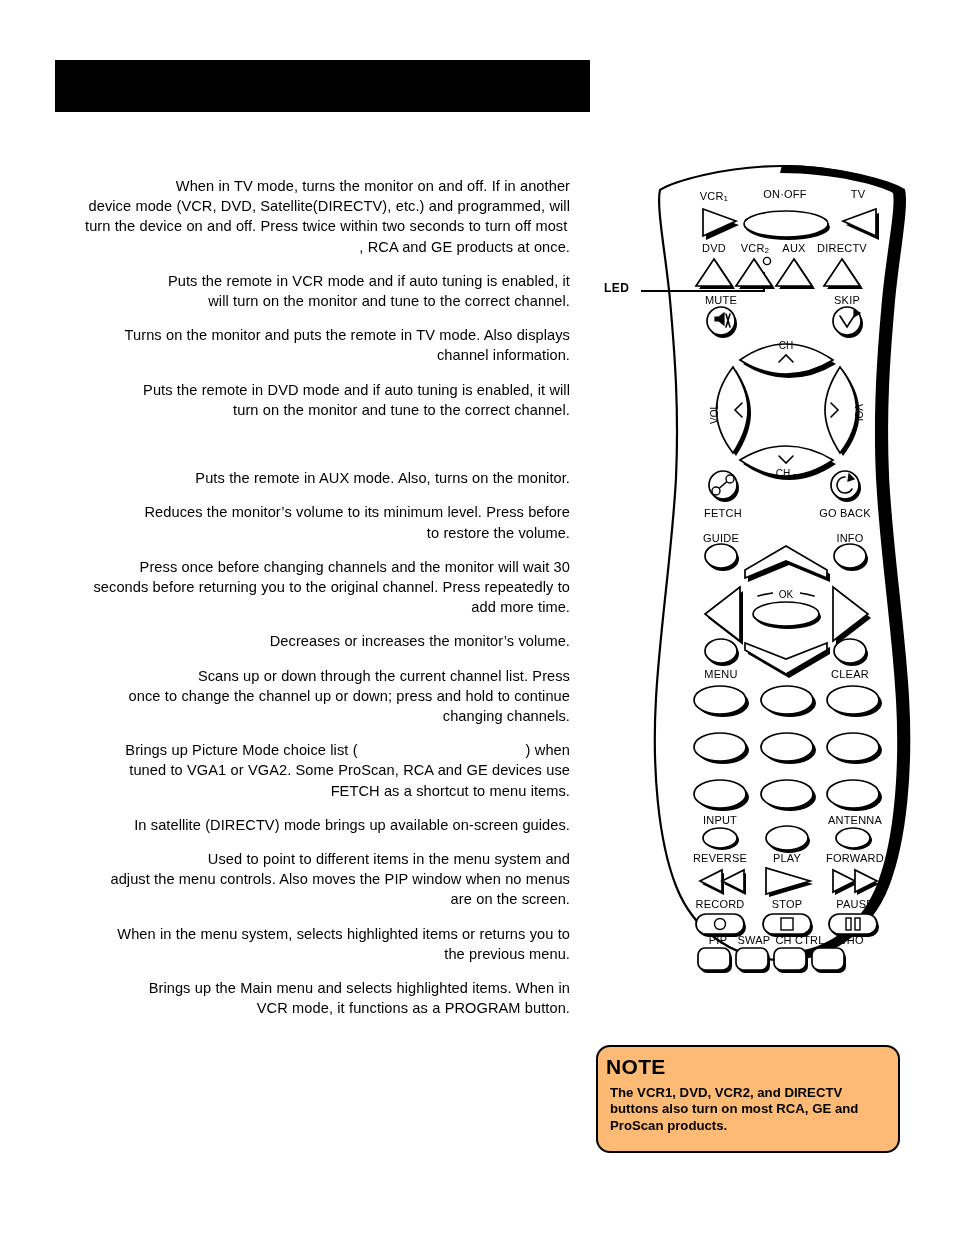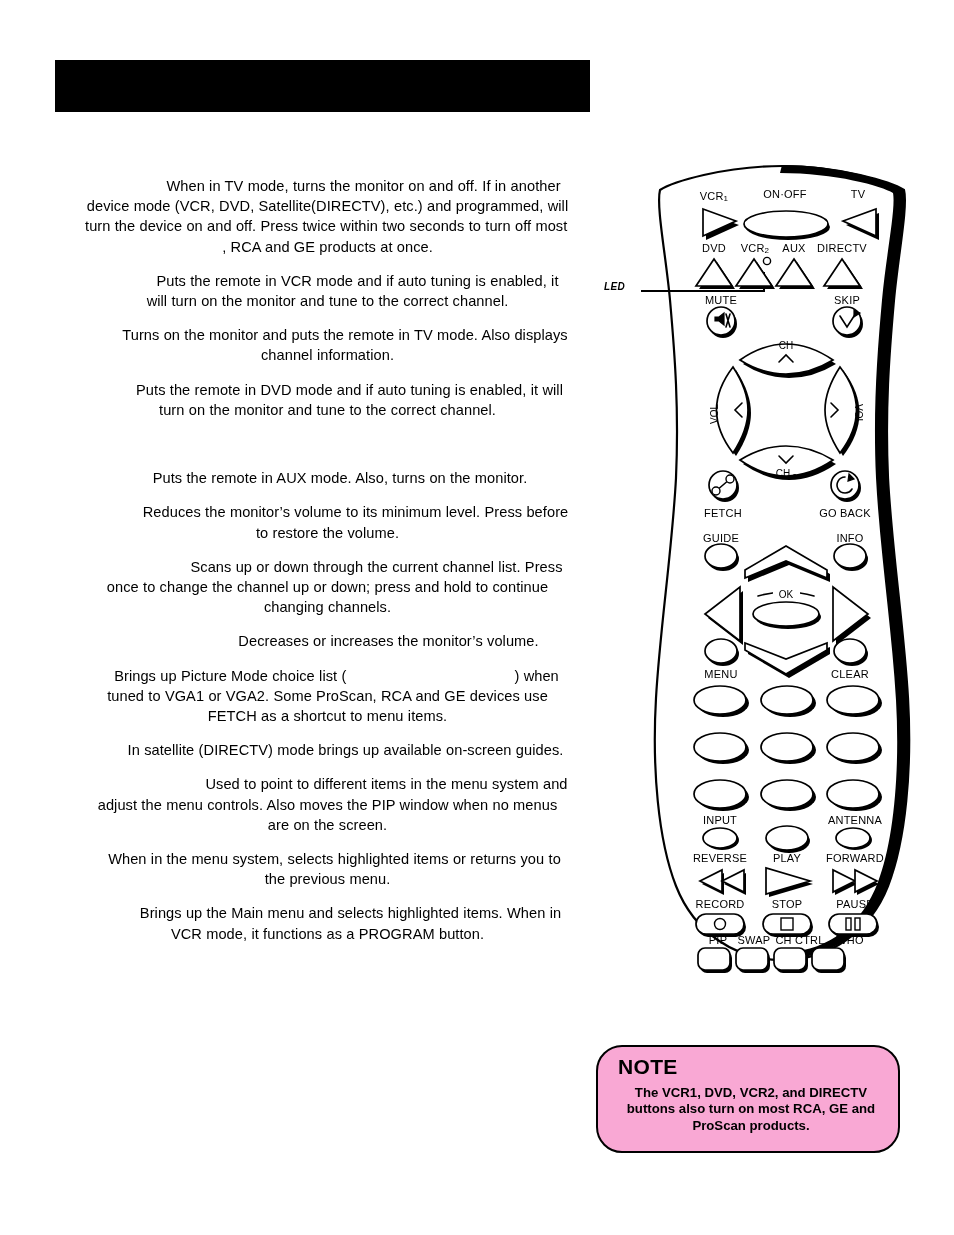--- a/index.html
+++ b/index.html
@@ -31,40 +31,39 @@
   
   .text-col{
     position:absolute;
     left:85px;top:176px;
     width:485px;
   }
   .para{
     font-size:14.6px;
     line-height:20.2px;
     margin:0 0 14px 0;
-    text-align:center;
+    text-align:right;
     letter-spacing:0.005em;
     word-spacing:0.01em;
   }
   .para:last-child{margin-bottom:16px;}
   
   .btnlabel{
     color:transparent;
     font-weight:bold;
     white-space:pre;
   }
 
   
   .led-callout{
     position:absolute;
     left:604px;top:281px;
-    font-size:10px;
+    font-size:12px;
     font-weight:bold;
     letter-spacing:0.04em;
-    font-style:italic;
   }
   .led-leader{
     position:absolute;
     left:641px;top:290px;
     width:124px;height:2px;
     background:#000;
   }
   .led-leader-v{
     position:absolute;
     left:763px;top:272px;
@@ -79,38 +78,37 @@
     width:315px;height:815px;
   }
   .remote-svg{display:block;}
 
   
   .note-box{
     position:absolute;
     left:596px;top:1045px;
     width:304px;height:108px;
     border:2.5px solid #000;
-    border-radius:26px;
-    background:#f9a8d4;
+    border-radius:14px;
+    background:#fdba74;
     box-sizing:border-box;
-    padding:9px 14px 0 20px;
+    padding:9px 14px 0 8px;
   }
   .note-title{
     font-size:21px;
     font-weight:bold;
     letter-spacing:0.015em;
     margin:0 0 7px 0;
     line-height:1.05;
   }
   .note-body{
     font-size:13.2px;
     font-weight:bold;
     line-height:16.4px;
     margin:4px;
-    text-align:center;
   }
 </style>
 </head>
 <body>
 
 <div class="page">
 
   <div class="header-bar">
     <span class="title"></span>
   </div>
@@ -140,27 +138,30 @@
 
     <p class="para">
       <span class="btnlabel" style="padding-left:25px"></span><span>Puts the remote in AUX mode. Also, turns on the monitor.</span>
     </p>
 
 
     <p class="para">
       <span class="btnlabel" style="padding-left:56px"></span><span>Reduces the monitor’s volume to its minimum level. Press before to restore the volume.</span>
     </p>
 
+    <p class="para">
+      <span class="btnlabel" style="padding-left:46px"></span><span>Press once before changing channels and the monitor will wait 30 seconds before returning you to the original channel. Press repeatedly to add more time.</span>
+    </p>
+
+    <p class="para">
+      <span class="btnlabel" style="padding-left:122px"></span><span>Decreases or increases the monitor’s volume.</span>
+    </p>
 
     <p class="para">
       <span class="btnlabel" style="padding-left:98px"></span><span>Scans up or down through the current channel list. Press once to change the channel up or down; press and hold to continue changing channels.</span>
-    </p>
-
-    <p class="para">
-      <span class="btnlabel" style="padding-left:122px"></span><span>Decreases or increases the monitor’s volume.</span>
     </p>
 
     <p class="para">
       <span class="btnlabel" style="padding-left:18px"></span><span>Brings up Picture Mode choice list (</span><span class="btnlabel" style="padding-left:168px"></span><span>) when tuned to VGA1 or VGA2. Some ProScan, RCA and GE devices use FETCH as a shortcut to menu items.</span>
     </p>
 
 
     <p class="para">
       <span class="btnlabel" style="padding-left:36px"></span><span>In satellite (DIRECTV) mode brings up available on-screen guides.</span>
     </p>

